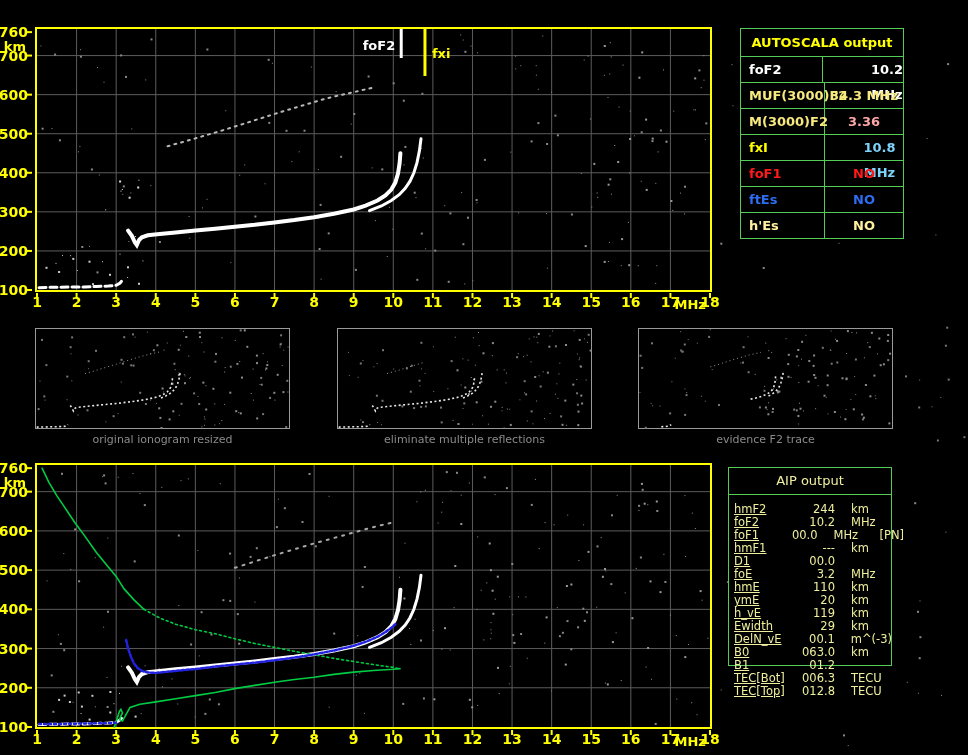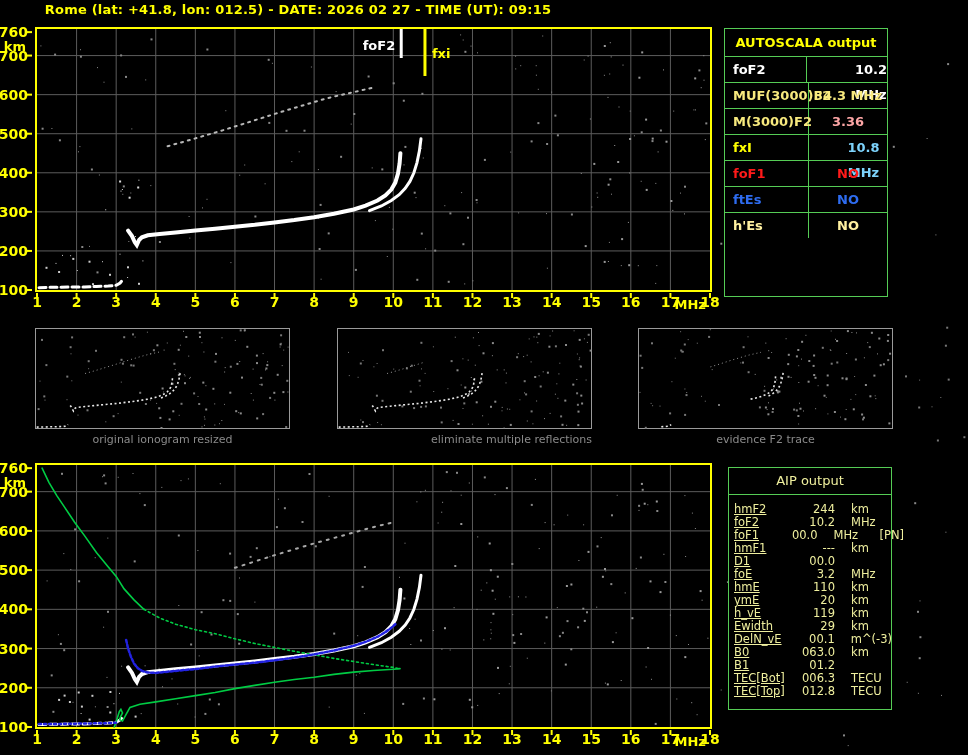--- a/index.html
+++ b/index.html
@@ -89,21 +89,20 @@
       <rect x="905.0" y="375.4" width="2" height="2" fill="#777777"></rect>
       <rect x="931.5" y="406.3" width="1" height="1" fill="#777777"></rect>
       <rect x="947.7" y="378.6" width="2" height="2" fill="#777777"></rect>
       <rect x="963.4" y="436.2" width="2" height="2" fill="#777777"></rect>
       <rect x="919.1" y="379.6" width="1" height="1" fill="#777777"></rect>
       <rect x="936.9" y="439.5" width="2" height="2" fill="#777777"></rect>
       <rect x="940.3" y="397.0" width="1" height="1" fill="#777777"></rect>
       <rect x="944.9" y="344.7" width="2" height="2" fill="#777777"></rect>
     </svg>
 
-  <div class="title">Rome (lat: +41.8, lon: 012.5) - DATE: 2026 02 27 - TIME (UT): 09:15</div>
 
   <div class="plot-frame" id="topPlotFrame" style="left:35px;top:27px;width:677px;height:265px;">
     <svg id="topSvg" width="673" height="261">
         <line x1="39.588235294117645" y1="0" x2="39.588235294117645" y2="261" stroke="#5c5c5c" stroke-width="1"></line>
         <line x1="79.17647058823529" y1="0" x2="79.17647058823529" y2="261" stroke="#5c5c5c" stroke-width="1"></line>
         <line x1="118.76470588235294" y1="0" x2="118.76470588235294" y2="261" stroke="#5c5c5c" stroke-width="1"></line>
         <line x1="158.35294117647058" y1="0" x2="158.35294117647058" y2="261" stroke="#5c5c5c" stroke-width="1"></line>
         <line x1="197.94117647058823" y1="0" x2="197.94117647058823" y2="261" stroke="#5c5c5c" stroke-width="1"></line>
         <line x1="237.52941176470588" y1="0" x2="237.52941176470588" y2="261" stroke="#5c5c5c" stroke-width="1"></line>
         <line x1="277.11764705882354" y1="0" x2="277.11764705882354" y2="261" stroke="#5c5c5c" stroke-width="1"></line>
@@ -379,21 +378,21 @@
         <polyline points="2.0,258.7 11.9,258.3 23.8,258.3 35.6,257.9 47.5,257.9 59.4,257.5 71.3,257.1 79.2,256.3 83.1,254.0 85.1,251.6" fill="none" stroke="#ffffff" stroke-width="3" stroke-linecap="round" stroke-dasharray="7 4"></polyline>
         <polyline points="91.1,201.6 95.0,207.1 97.8,213.3 99.8,216.1 102.1,211.0 104.9,208.3 110.8,206.3 122.7,205.1 138.6,203.6 158.4,201.6 178.1,199.7 197.9,197.7 217.7,195.8 237.5,193.4 257.3,191.1 277.1,188.3 296.9,184.8 316.7,180.5 328.6,176.6 340.5,171.5 348.4,166.4 354.3,160.6 358.3,153.6 361.0,144.6 362.6,134.4 363.4,124.2" fill="none" stroke="#ffffff" stroke-width="4" stroke-linecap="round"></polyline>
         <polyline points="332.5,181.7 344.4,177.0 354.3,171.5 362.2,165.7 368.2,159.4 372.9,152.4 376.9,143.8 380.0,133.6 382.4,121.9 384.0,109.8" fill="none" stroke="#ffffff" stroke-width="3" stroke-linecap="round"></polyline>
         <line x1="364.21176470588233" y1="0" x2="364.21176470588233" y2="29" stroke="#ffffff" stroke-width="3"></line>
         <text x="358.21176470588233" y="21" fill="#ffffff" font-size="13" font-weight="bold" text-anchor="end">foF2</text>
         <line x1="387.964705882353" y1="0" x2="387.964705882353" y2="47" stroke="#ffff00" stroke-width="3"></line>
         <text x="394.964705882353" y="29" fill="#ffff00" font-size="13" font-weight="bold" text-anchor="start">fxi</text>
       </svg>
   </div>
 
-  <div class="table-frame" style="left:724px;top:28px;width:164px;height:269px;">
+  <div class="table-frame" style="left:740px;top:28px;width:164px;height:211px;">
     <div class="as-header">AUTOSCALA output</div>
     <div id="autoscalaRows">
         <div class="as-row">
           <div class="as-label" style="color: rgb(255, 255, 255);">foF2</div>
           <div class="as-value" style="color: rgb(255, 255, 255); margin-left: 48px;">10.2 MHz</div>
         </div>
         <div class="as-row">
           <div class="as-label" style="color: rgb(247, 233, 126);">MUF(3000)F2</div>
           <div class="as-value" style="color: rgb(247, 233, 126);">34.3 MHz</div>
         </div>
@@ -828,21 +827,21 @@
         <rect x="190.8" y="20.3" width="1" height="1" fill="#8a8a8a"></rect>
         <rect x="148.2" y="34.1" width="2" height="2" fill="#8a8a8a"></rect>
         <rect x="139.4" y="61.6" width="2" height="2" fill="#8a8a8a"></rect>
         <polyline points="22.3,97.7 26.8,97.5 29.8,97.2 31.3,96.3 32.0,95.4" fill="none" stroke="#e8e8e8" stroke-width="1.6" stroke-dasharray="2 2.5"></polyline>
         <polyline points="111.6,70.1 119.1,68.5 123.5,67.0 128.0,65.1 131.0,63.1 133.2,60.9 134.7,58.2 135.7,54.8 136.3,51.0 136.6,47.1" fill="none" stroke="#e8e8e8" stroke-width="1.6" stroke-dasharray="2 2.5"></polyline>
         <polyline points="129.5,67.1 133.2,65.1 136.2,62.8 138.4,60.5 140.2,57.8 141.7,54.5 142.9,50.7 143.8,46.2 144.4,41.6" fill="none" stroke="#e8e8e8" stroke-width="1.6" stroke-dasharray="2 2.5"></polyline>
         <polyline points="71.4,37.9 78.9,35.6 86.3,33.2 93.8,30.8 101.2,28.6 108.6,26.4 116.1,24.6 122.0,23.3" fill="none" stroke="#999999" stroke-width="1" stroke-dasharray="1 3"></polyline>
       </svg>
   </div>
   <div class="thumb-caption" style="left:35px;">original ionogram resized</div>
-  <div class="thumb-caption" style="left:337px;text-align:right;">eliminate multiple reflections</div>
+  <div class="thumb-caption" style="left:337px;">eliminate multiple reflections</div>
   <div class="thumb-caption" style="left:638px;">evidence F2 trace</div>
 
   <div class="plot-frame" id="bottomPlotFrame" style="left:35px;top:463px;width:677px;height:266px;">
     <svg id="bottomSvg" width="673" height="262">
         <line x1="39.588235294117645" y1="0" x2="39.588235294117645" y2="262" stroke="#5c5c5c" stroke-width="1"></line>
         <line x1="79.17647058823529" y1="0" x2="79.17647058823529" y2="262" stroke="#5c5c5c" stroke-width="1"></line>
         <line x1="118.76470588235294" y1="0" x2="118.76470588235294" y2="262" stroke="#5c5c5c" stroke-width="1"></line>
         <line x1="158.35294117647058" y1="0" x2="158.35294117647058" y2="262" stroke="#5c5c5c" stroke-width="1"></line>
         <line x1="197.94117647058823" y1="0" x2="197.94117647058823" y2="262" stroke="#5c5c5c" stroke-width="1"></line>
         <line x1="237.52941176470588" y1="0" x2="237.52941176470588" y2="262" stroke="#5c5c5c" stroke-width="1"></line>
@@ -1145,21 +1144,21 @@
         <polyline points="91.1,202.4 95.0,207.9 97.8,214.1 99.8,216.9 102.1,211.8 104.9,209.1 110.8,207.1 122.7,205.9 138.6,204.3 158.4,202.4 178.1,200.4 197.9,198.5 217.7,196.5 237.5,194.1 257.3,191.8 277.1,189.0 296.9,185.5 316.7,181.2 328.6,177.3 340.5,172.2 348.4,167.1 354.3,161.2 358.3,154.1 361.0,145.1 362.6,134.9 363.4,124.7" fill="none" stroke="#ffffff" stroke-width="4" stroke-linecap="round"></polyline>
         <polyline points="332.5,182.4 344.4,177.7 354.3,172.2 362.2,166.3 368.2,160.0 372.9,153.0 376.9,144.3 380.0,134.1 382.4,122.4 384.0,110.2" fill="none" stroke="#ffffff" stroke-width="3" stroke-linecap="round"></polyline>
         <polyline points="5.1,3.1 11.9,17.3 19.8,30.6 27.7,42.4 37.6,57.3 47.5,70.6 59.4,87.5 71.3,102.0 79.2,111.4 87.1,123.9 97.0,134.9 106.9,144.3" fill="none" stroke="#00cc44" stroke-width="1.6" stroke-linecap="round"></polyline>
         <polyline points="106.9,144.3 122.7,153.0 138.6,159.2 158.4,164.7 178.1,168.7 197.9,173.8 217.7,178.5 237.5,182.4 257.3,186.3 277.1,189.8 296.9,193.4 316.7,196.5 336.5,199.6 356.3,202.4 363.0,204.0" fill="none" stroke="#00cc44" stroke-width="1.6" stroke-linecap="round" stroke-dasharray="2 3"></polyline>
         <polyline points="77.2,262.0 79.2,256.9 80.8,251.4 82.3,246.7 83.9,244.4 85.5,247.9 83.5,251.8 82.7,254.9 85.5,256.1 89.1,249.4 93.0,242.4 102.9,239.3 118.8,236.9 138.6,233.8 158.4,230.6 178.1,227.5 197.9,223.6 217.7,220.4 237.5,217.3 257.3,214.5 277.1,212.2 296.9,209.4 316.7,207.1 336.5,205.5 356.3,204.3 363.0,203.6" fill="none" stroke="#00cc44" stroke-width="1.6" stroke-linecap="round"></polyline>
         <polyline points="2.0,258.9 23.8,258.9 47.5,258.5 71.3,258.1 81.2,257.7" fill="none" stroke="#2222e0" stroke-width="2.5" stroke-linecap="round" stroke-dasharray="2 3"></polyline>
         <polyline points="89.1,174.9 91.1,183.6 93.8,191.4 97.0,198.5 100.9,203.2 104.9,205.9 110.8,207.5 118.8,207.9 130.6,206.7 146.5,205.1 162.3,203.6 178.1,201.6 197.9,199.6 217.7,197.7 237.5,195.3 257.3,192.6 277.1,189.4 296.9,185.5 316.7,180.8 328.6,176.9 340.5,171.8 348.4,167.1 354.3,162.8 358.3,159.2" fill="none" stroke="#2222e0" stroke-width="2.5" stroke-linecap="round" stroke-dasharray="3 2"></polyline>
       </svg>
   </div>
 
-  <div class="table-frame" style="left:728px;top:467px;width:164px;height:243px;">
+  <div class="table-frame" style="left:728px;top:467px;width:164px;height:199px;">
     <div class="aip-header">AIP output</div>
   </div>
   <div class="aip-rows" id="aipRows">
       <div class="aip-row"><div class="aip-label">hmF2</div><div class="aip-value">244</div><div class="aip-unit">km</div><div class="aip-extra"></div></div>
       <div class="aip-row"><div class="aip-label">foF2</div><div class="aip-value">10.2</div><div class="aip-unit">MHz</div><div class="aip-extra"></div></div>
       <div class="aip-row"><div class="aip-label">foF1</div><div class="aip-value">00.0</div><div class="aip-unit">MHz</div><div class="aip-extra">[PN]</div></div>
       <div class="aip-row"><div class="aip-label">hmF1</div><div class="aip-value">---</div><div class="aip-unit">km</div><div class="aip-extra"></div></div>
       <div class="aip-row"><div class="aip-label">D1</div><div class="aip-value">00.0</div><div class="aip-unit"></div><div class="aip-extra"></div></div>
       <div class="aip-row"><div class="aip-label">foE</div><div class="aip-value">3.2</div><div class="aip-unit">MHz</div><div class="aip-extra"></div></div>
       <div class="aip-row"><div class="aip-label">hmE</div><div class="aip-value">110</div><div class="aip-unit">km</div><div class="aip-extra"></div></div>

